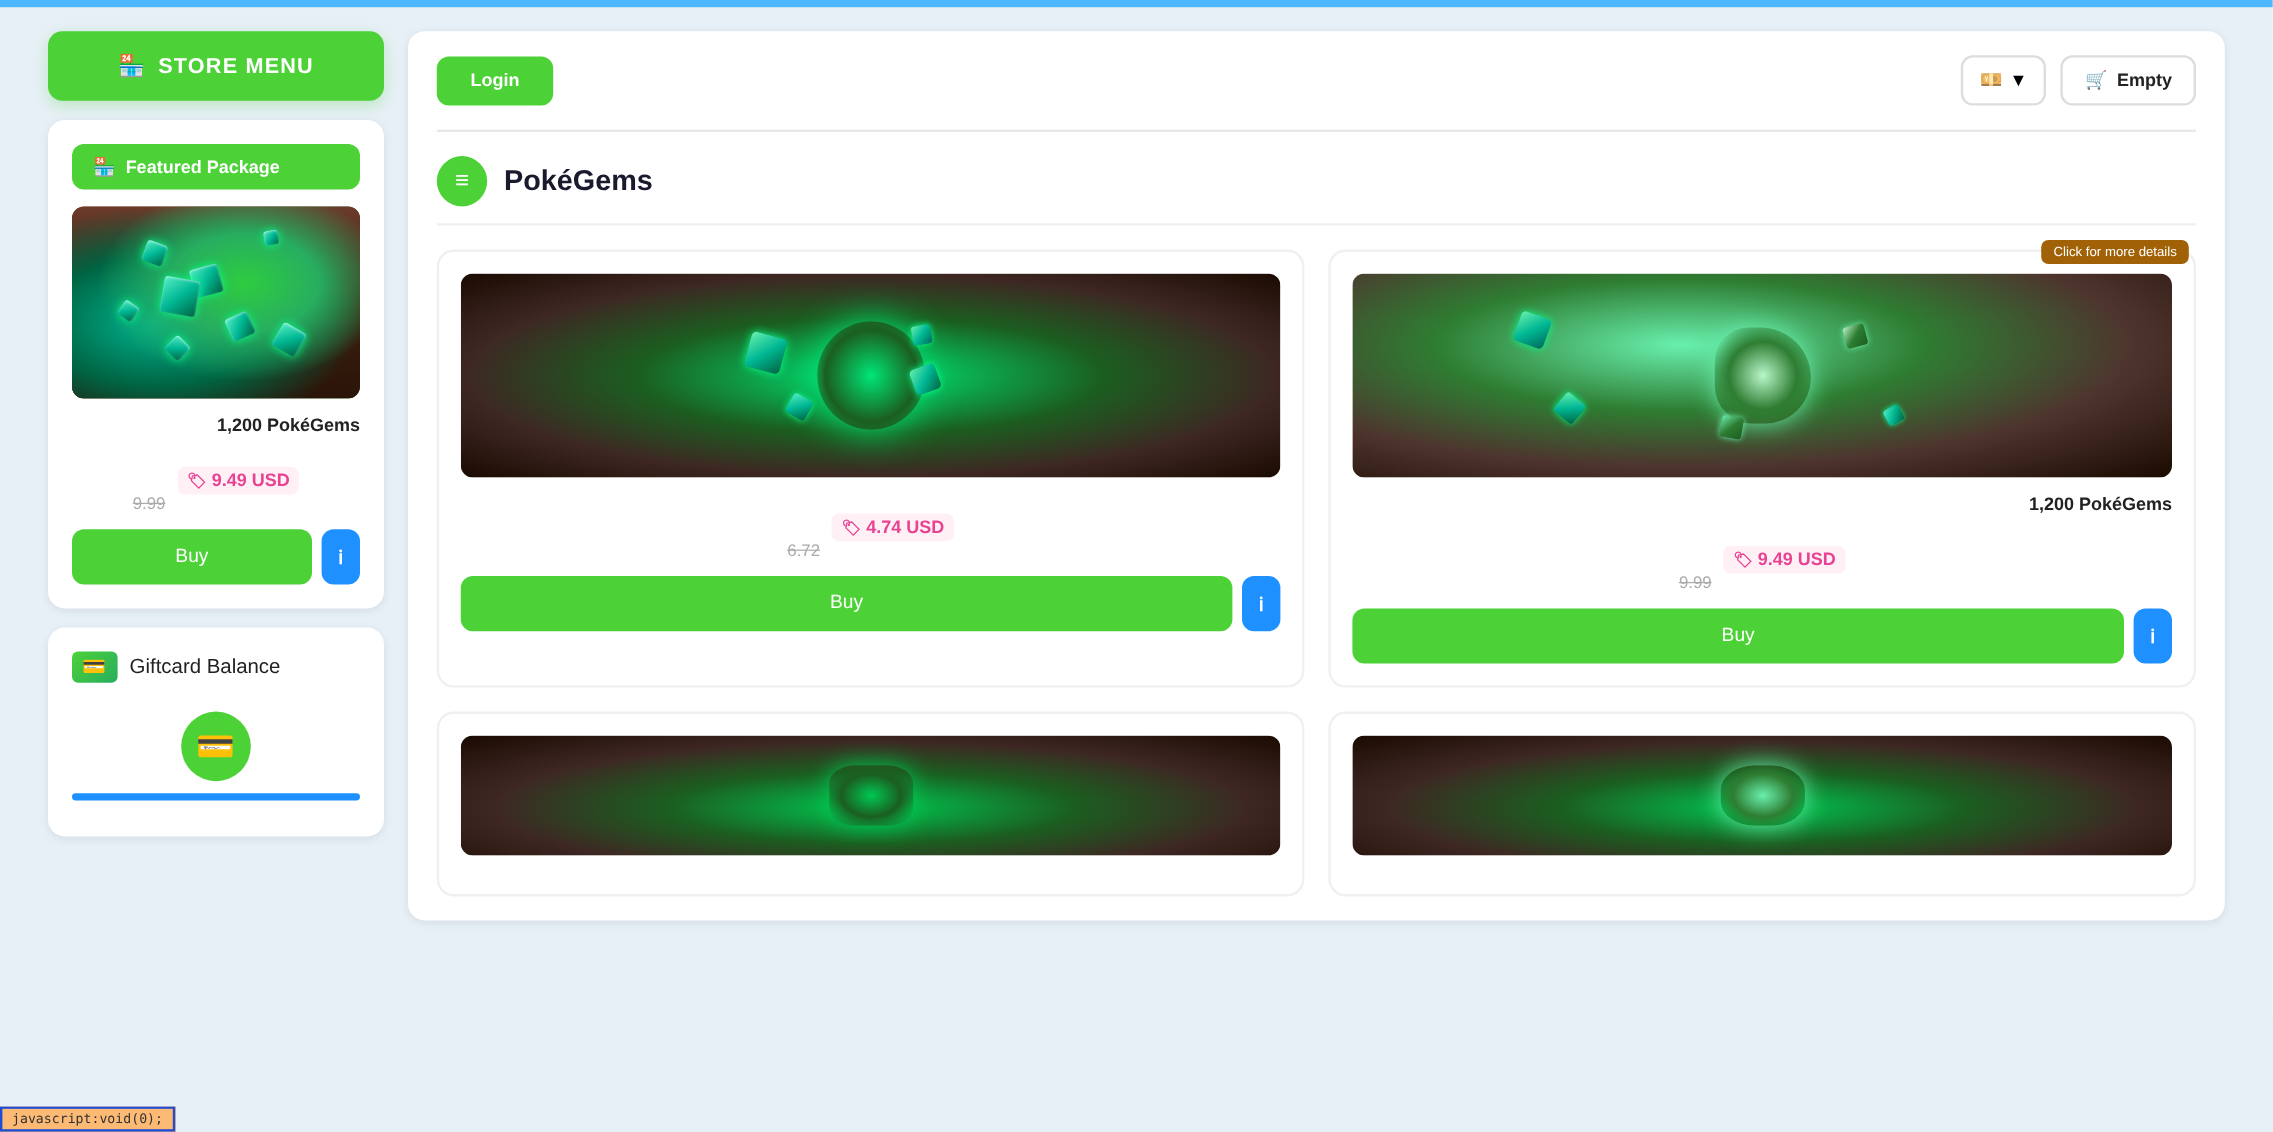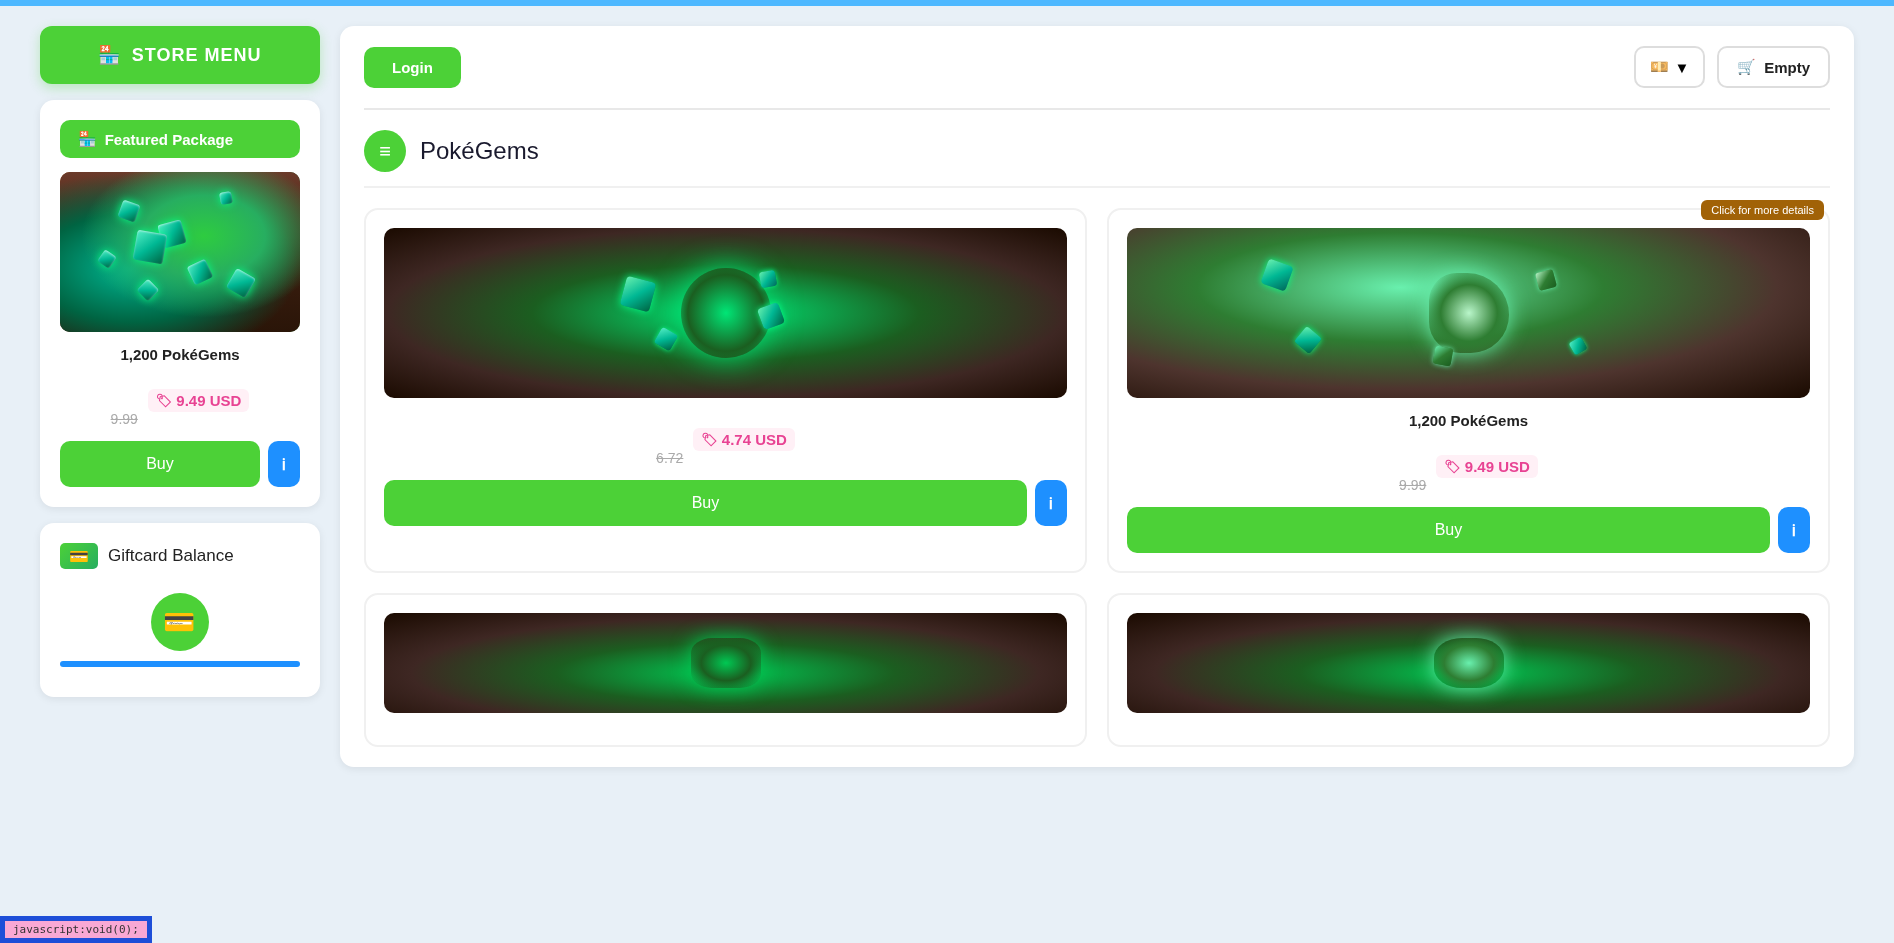--- a/index.html
+++ b/index.html
@@ -83,21 +83,21 @@
     }
     .gem-item {
       position: absolute;
       background: linear-gradient(135deg, #55efc4, #00b894, #006442);
       border-radius: 3px;
       box-shadow: 0 0 8px #00ff88, inset 0 1px 2px rgba(255,255,255,0.5);
     }
     .product-name {
       font-weight: 700;
       font-size: 15px;
-      text-align: center;
+      text-align: right;
       color: #222;
       margin-bottom: 10px;
     }
     .price-row {
       display: flex;
       align-items: center;
       justify-content: center;
       gap: 10px;
       margin-bottom: 14px;
     }
@@ -232,21 +232,21 @@
       background: #4cd137;
       border-radius: 50%;
       display: flex;
       align-items: center;
       justify-content: center;
       color: white;
       font-size: 20px;
     }
     .section-title {
       font-size: 24px;
-      font-weight: 400;
+      font-weight: 700;
       color: #1a1a2e;
     }
     .products-grid {
       display: grid;
       grid-template-columns: repeat(2, 1fr);
       gap: 20px;
     }
     .product-card {
       background: white;
       border: 2px solid #f0f0f0;
@@ -290,22 +290,22 @@
     .gem-bg-bottom {
       width: 100%;
       height: 100%;
       background:
         radial-gradient(ellipse at 50% 60%, #00c853 0%, #1b5e20 35%, #3e2723 65%, #1a0a00 100%);
     }
     .js-status {
       position: fixed;
       bottom: 0;
       left: 0;
-      background: #f9a8d4;
-      border: 5px solid #1d4ed8;
+      background: #fdba74;
+      border: 2px solid #1d4ed8;
       padding: 2px 8px;
       font-size: 11px;
       color: #333;
       font-family: monospace;
     }
     .giftcard-icon-visual {
       width: 38px;
       height: 26px;
       background: linear-gradient(135deg, #4cd137, #27ae60);
       border-radius: 5px;

